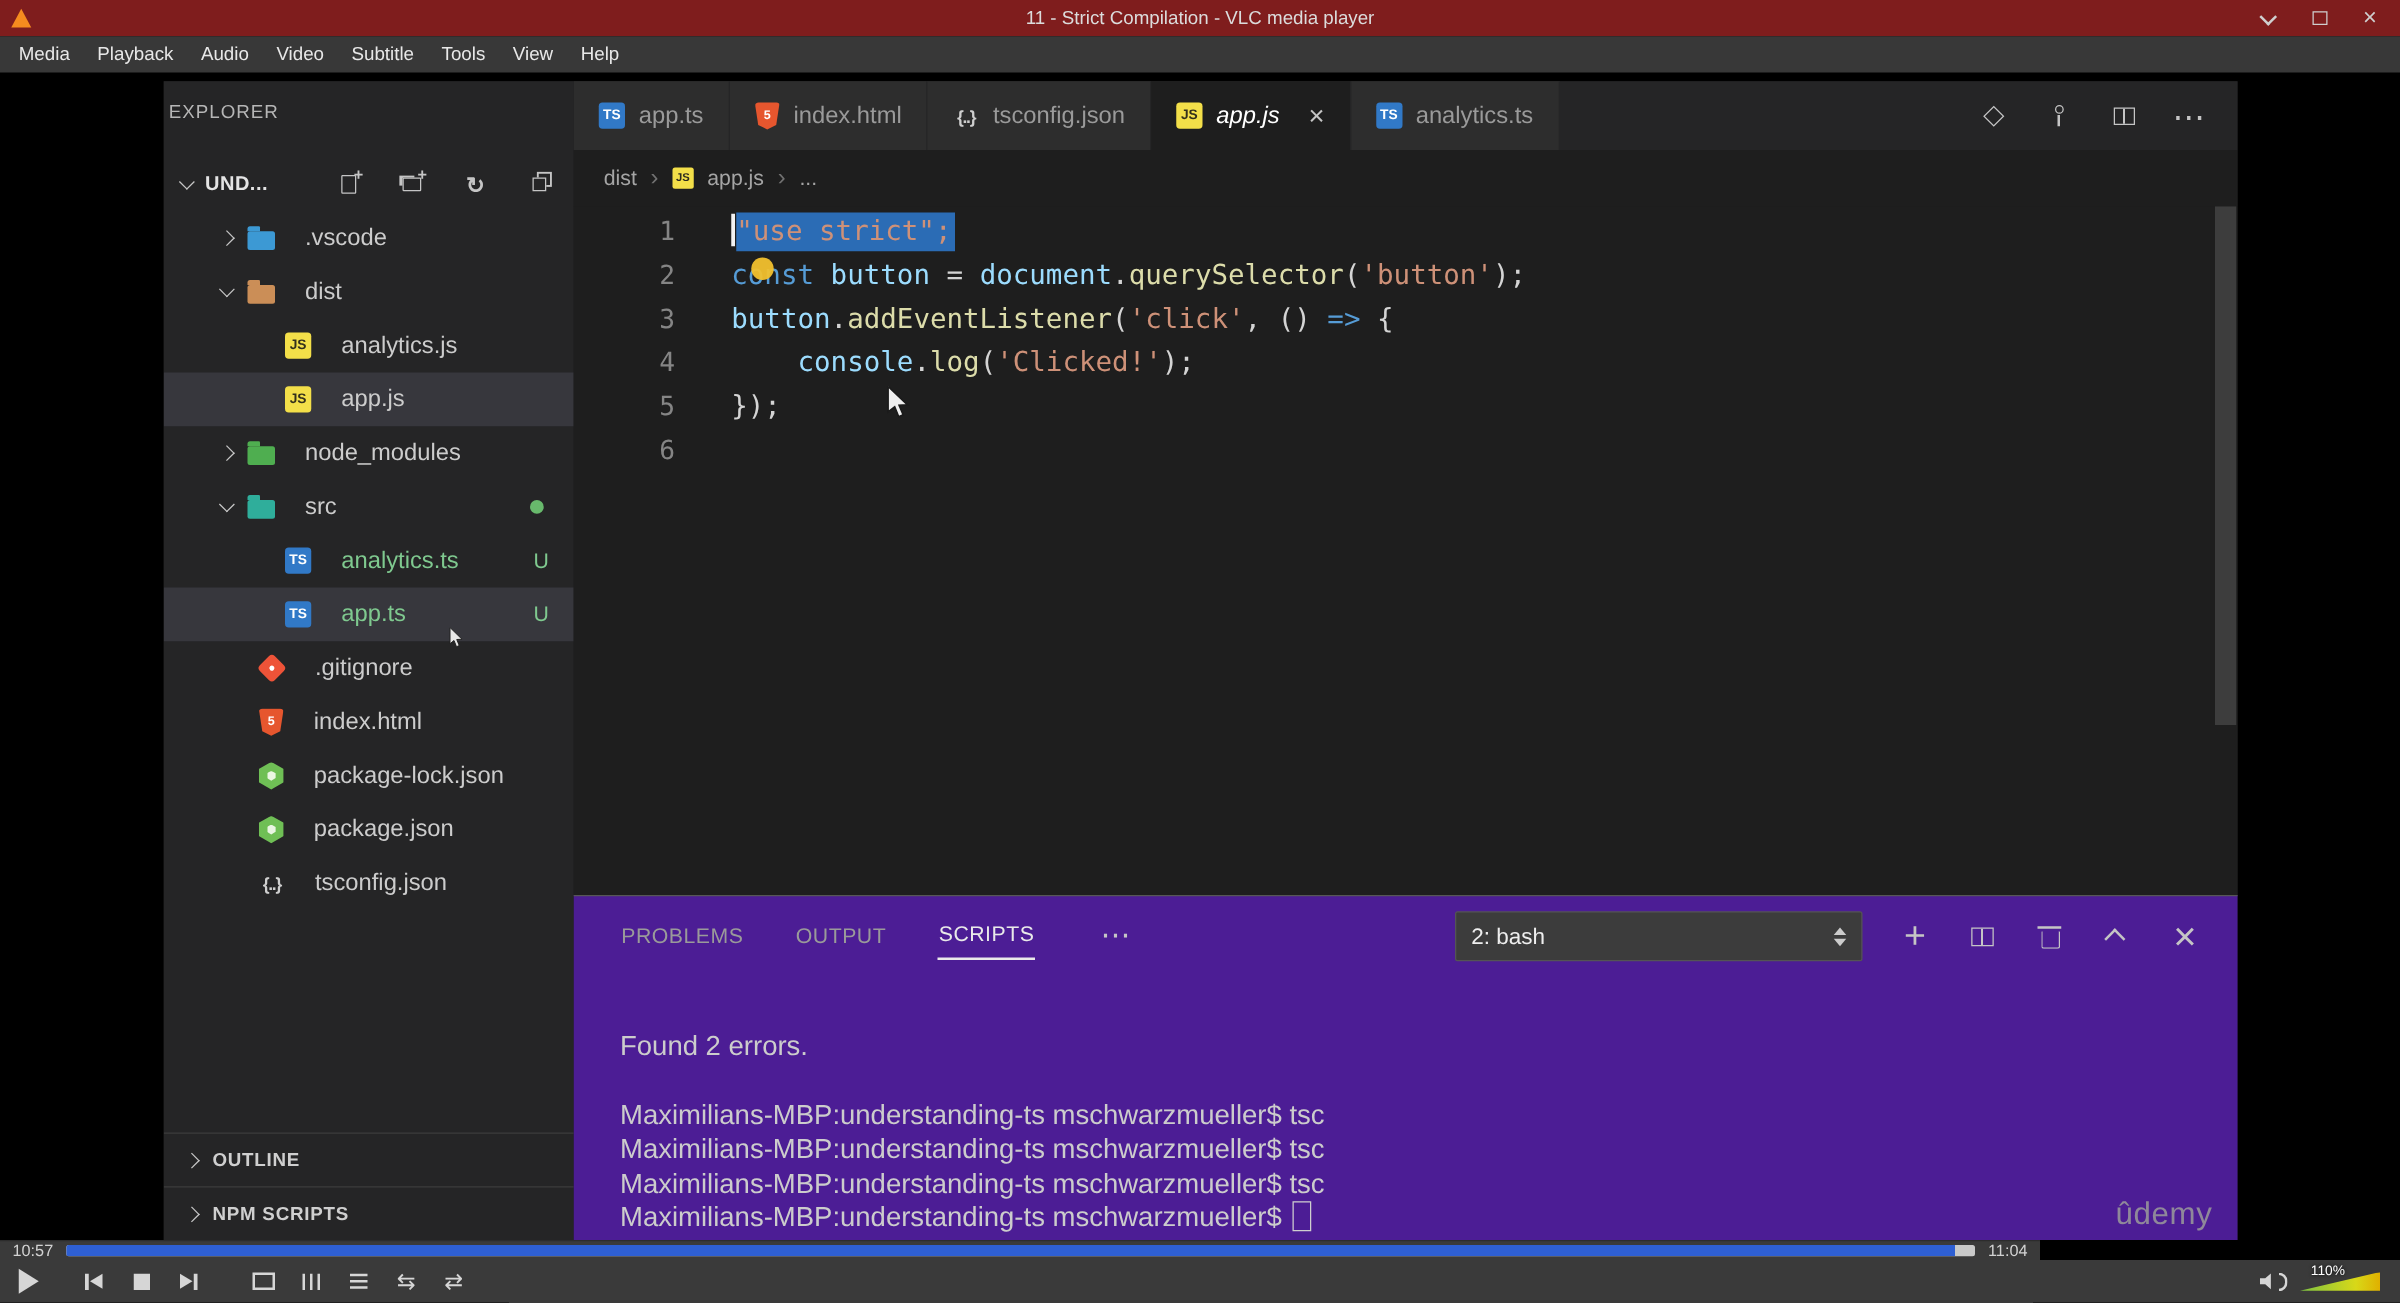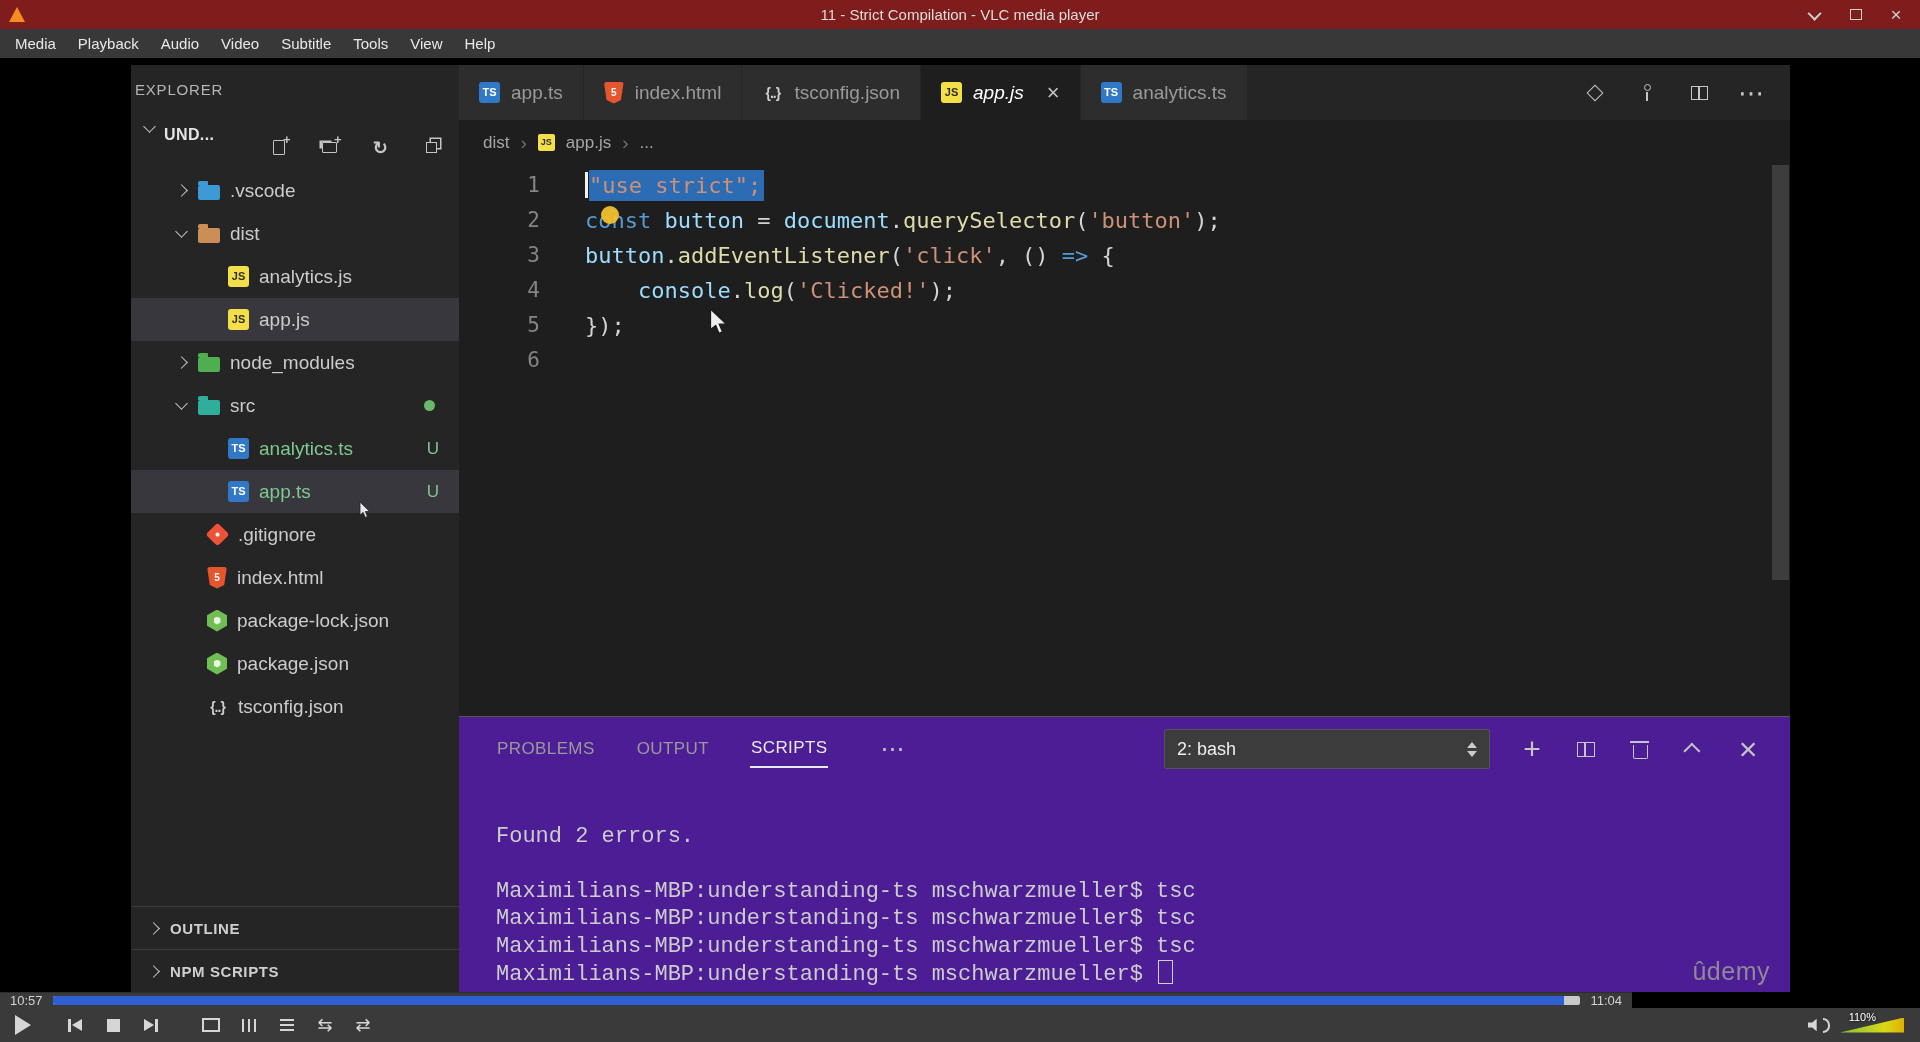--- a/index.html
+++ b/index.html
@@ -18,41 +18,41 @@
   .wc-close::before{content:"×";font-size:19px;line-height:1}
   .menubar{position:absolute;left:0;top:29px;width:1920px;height:29px;background:#383838;display:flex;
     align-items:center;padding-left:4px;color:#e8e8e8;font-size:15px;z-index:5}
   .menu-item{padding:4px 11px;cursor:default}
   
   .video{position:absolute;left:0;top:58px;width:1920px;height:934px;background:#000}
   
   .vscode{position:absolute;left:131px;top:7px;width:1659px;height:927px;background:#1e1e1e;color:#cccccc;font-size:19px}
   .sidebar{position:absolute;left:0;top:0;width:328px;height:927px;background:#252526;overflow:hidden}
   .expl-title{padding:16px 0 0 4px;font-size:15px;letter-spacing:.8px;color:#b6b6b6}
-  .ws-row{position:absolute;top:61px;left:0;right:0;height:43px;display:flex;padding-left:14px;
+  .ws-row{position:absolute;top:61px;left:0;right:0;height:43px;display:flex;align-items:center;padding-left:14px;
     font-weight:700;font-size:16px;color:#e4e4e4;letter-spacing:.4px}
   .ws-row .label{margin-left:10px}
   .ws-icons{margin-left:auto;display:flex;align-items:center;gap:32px;padding-right:18px}
   .xi{width:19px;height:19px;position:relative;display:flex;align-items:center;justify-content:center;color:#c5c5c5}
   .xi-new-file::before{content:"";width:10px;height:13px;border:1.5px solid #c5c5c5;border-radius:1px}
   .xi-new-file::after,.xi-new-folder::after{content:"+";position:absolute;right:-3px;top:-6px;font-size:13px;font-weight:700}
   .xi-new-folder::before{content:"";width:13px;height:9px;border:1.5px solid #c5c5c5;border-radius:1px;box-shadow:-4px -3px 0 -1.5px #c5c5c5}
   .xi-refresh::before{content:"↻";font-size:18px;font-weight:700}
   .xi-collapse-folders::before{content:"";width:9px;height:9px;border:1.5px solid #c5c5c5;background:#252526;box-shadow:4px -4px 0 -1px #252526,4px -4px 0 0.5px #c5c5c5}
   .tchev{width:8px;height:8px;border-right:1.8px solid #c8c8c8;border-bottom:1.8px solid #c8c8c8;display:inline-block;flex:none}
   .tchev.expanded{transform:rotate(45deg);margin-top:-4px}
   .tchev.collapsed{transform:rotate(-45deg)}
   .tree{position:absolute;top:104px;left:0;right:0}
   .tree-row{height:43px;display:flex;align-items:center;position:relative;cursor:default}
   .tree-row.k-folder{padding-left:46px}
   .tree-row.k-folder .tchev{margin-right:12px}
   .tree-row.k-root{padding-left:76px}
   .tree-row.k-child{padding-left:97px}
   .tree-row.selected{background:#37373d}
-  .tree-row .label{margin-left:10px;color:#cccccc}
+  .tree-row .label{margin-left:24px;color:#cccccc}
   .tree-row .label.untracked{color:#7fc98f}
   .ubadge{position:absolute;right:20px;color:#7fc98f;font-size:17px}
   .gdot{position:absolute;right:24px;width:11px;height:11px;border-radius:50%;background:#68b96c}
   .side-section{position:absolute;left:0;right:0;height:43px;border-top:1px solid #3c3c3c;display:flex;
     align-items:center;padding-left:18px;font-weight:700;font-size:15px;letter-spacing:.6px;color:#cfcfcf}
   .side-section .tchev{margin-right:12px}
   
   .fic{width:21px;height:21px;border-radius:3px;display:flex;align-items:center;justify-content:center;
     font:700 11px/1 "Liberation Sans",sans-serif;flex:none;position:relative}
   .fic-js{background:#f3df49;color:#33301c}
@@ -117,21 +117,21 @@
   .updown .d{border-top:6px solid #cccccc}
   .pi{width:24px;height:24px;display:flex;align-items:center;justify-content:center;color:#c5c5c5;position:relative}
   .pi-new-terminal::before{content:"+";font-size:30px;font-weight:300;line-height:1}
   .pi-split-terminal::before{content:"";width:16px;height:13px;border:1.7px solid #c5c5c5;
     background:linear-gradient(90deg,transparent 0 6.5px,#c5c5c5 6.5px 8.2px,transparent 8.2px)}
   .pi-kill-terminal::before{content:"";width:13px;height:13px;border:1.7px solid #c5c5c5;border-top:none;border-radius:0 0 2px 2px;margin-top:5px}
   .pi-kill-terminal::after{content:"";position:absolute;top:4px;left:2px;width:19px;height:1.7px;background:#c5c5c5}
   .pi-maximize-panel::before{content:"";width:10px;height:10px;border-left:2px solid #c5c5c5;border-top:2px solid #c5c5c5;
     transform:rotate(45deg) translateY(3px)}
   .pi-close-panel::before{content:"×";font-size:32px;font-weight:300;line-height:1}
-  .term{position:absolute;left:37px;top:106px;font-family:Liberation Mono, monospace;font-size:22px;
+  .term{position:absolute;left:37px;top:106px;font-family:Liberation Sans, sans-serif;font-size:22px;
     line-height:27.4px;color:#cccccc}
   .tline{white-space:pre;height:27.4px}
   .tcursor{display:inline-block;width:13px;height:22px;border:1.6px solid #cfcfcf;vertical-align:-4px;margin-left:2px}
   .watermark{position:absolute;right:20px;bottom:6px;font-size:25px;color:#9b9b9b;opacity:.85;letter-spacing:.5px}
   
   .seekrow{position:absolute;left:0;top:992px;width:1632px;height:16px;background:#3a3a3a;display:flex;
     align-items:center;padding:0 10px;box-sizing:border-box;gap:10px;border-top:1px solid #2c2c2c}
   .ttime{font-size:13px;color:#d2d2d2;flex:none}
   .track{flex:1;height:9px;background:#c9c9c9;border-radius:2px;overflow:hidden;position:relative}
   .fill{height:100%;background:#2e5fd3}

